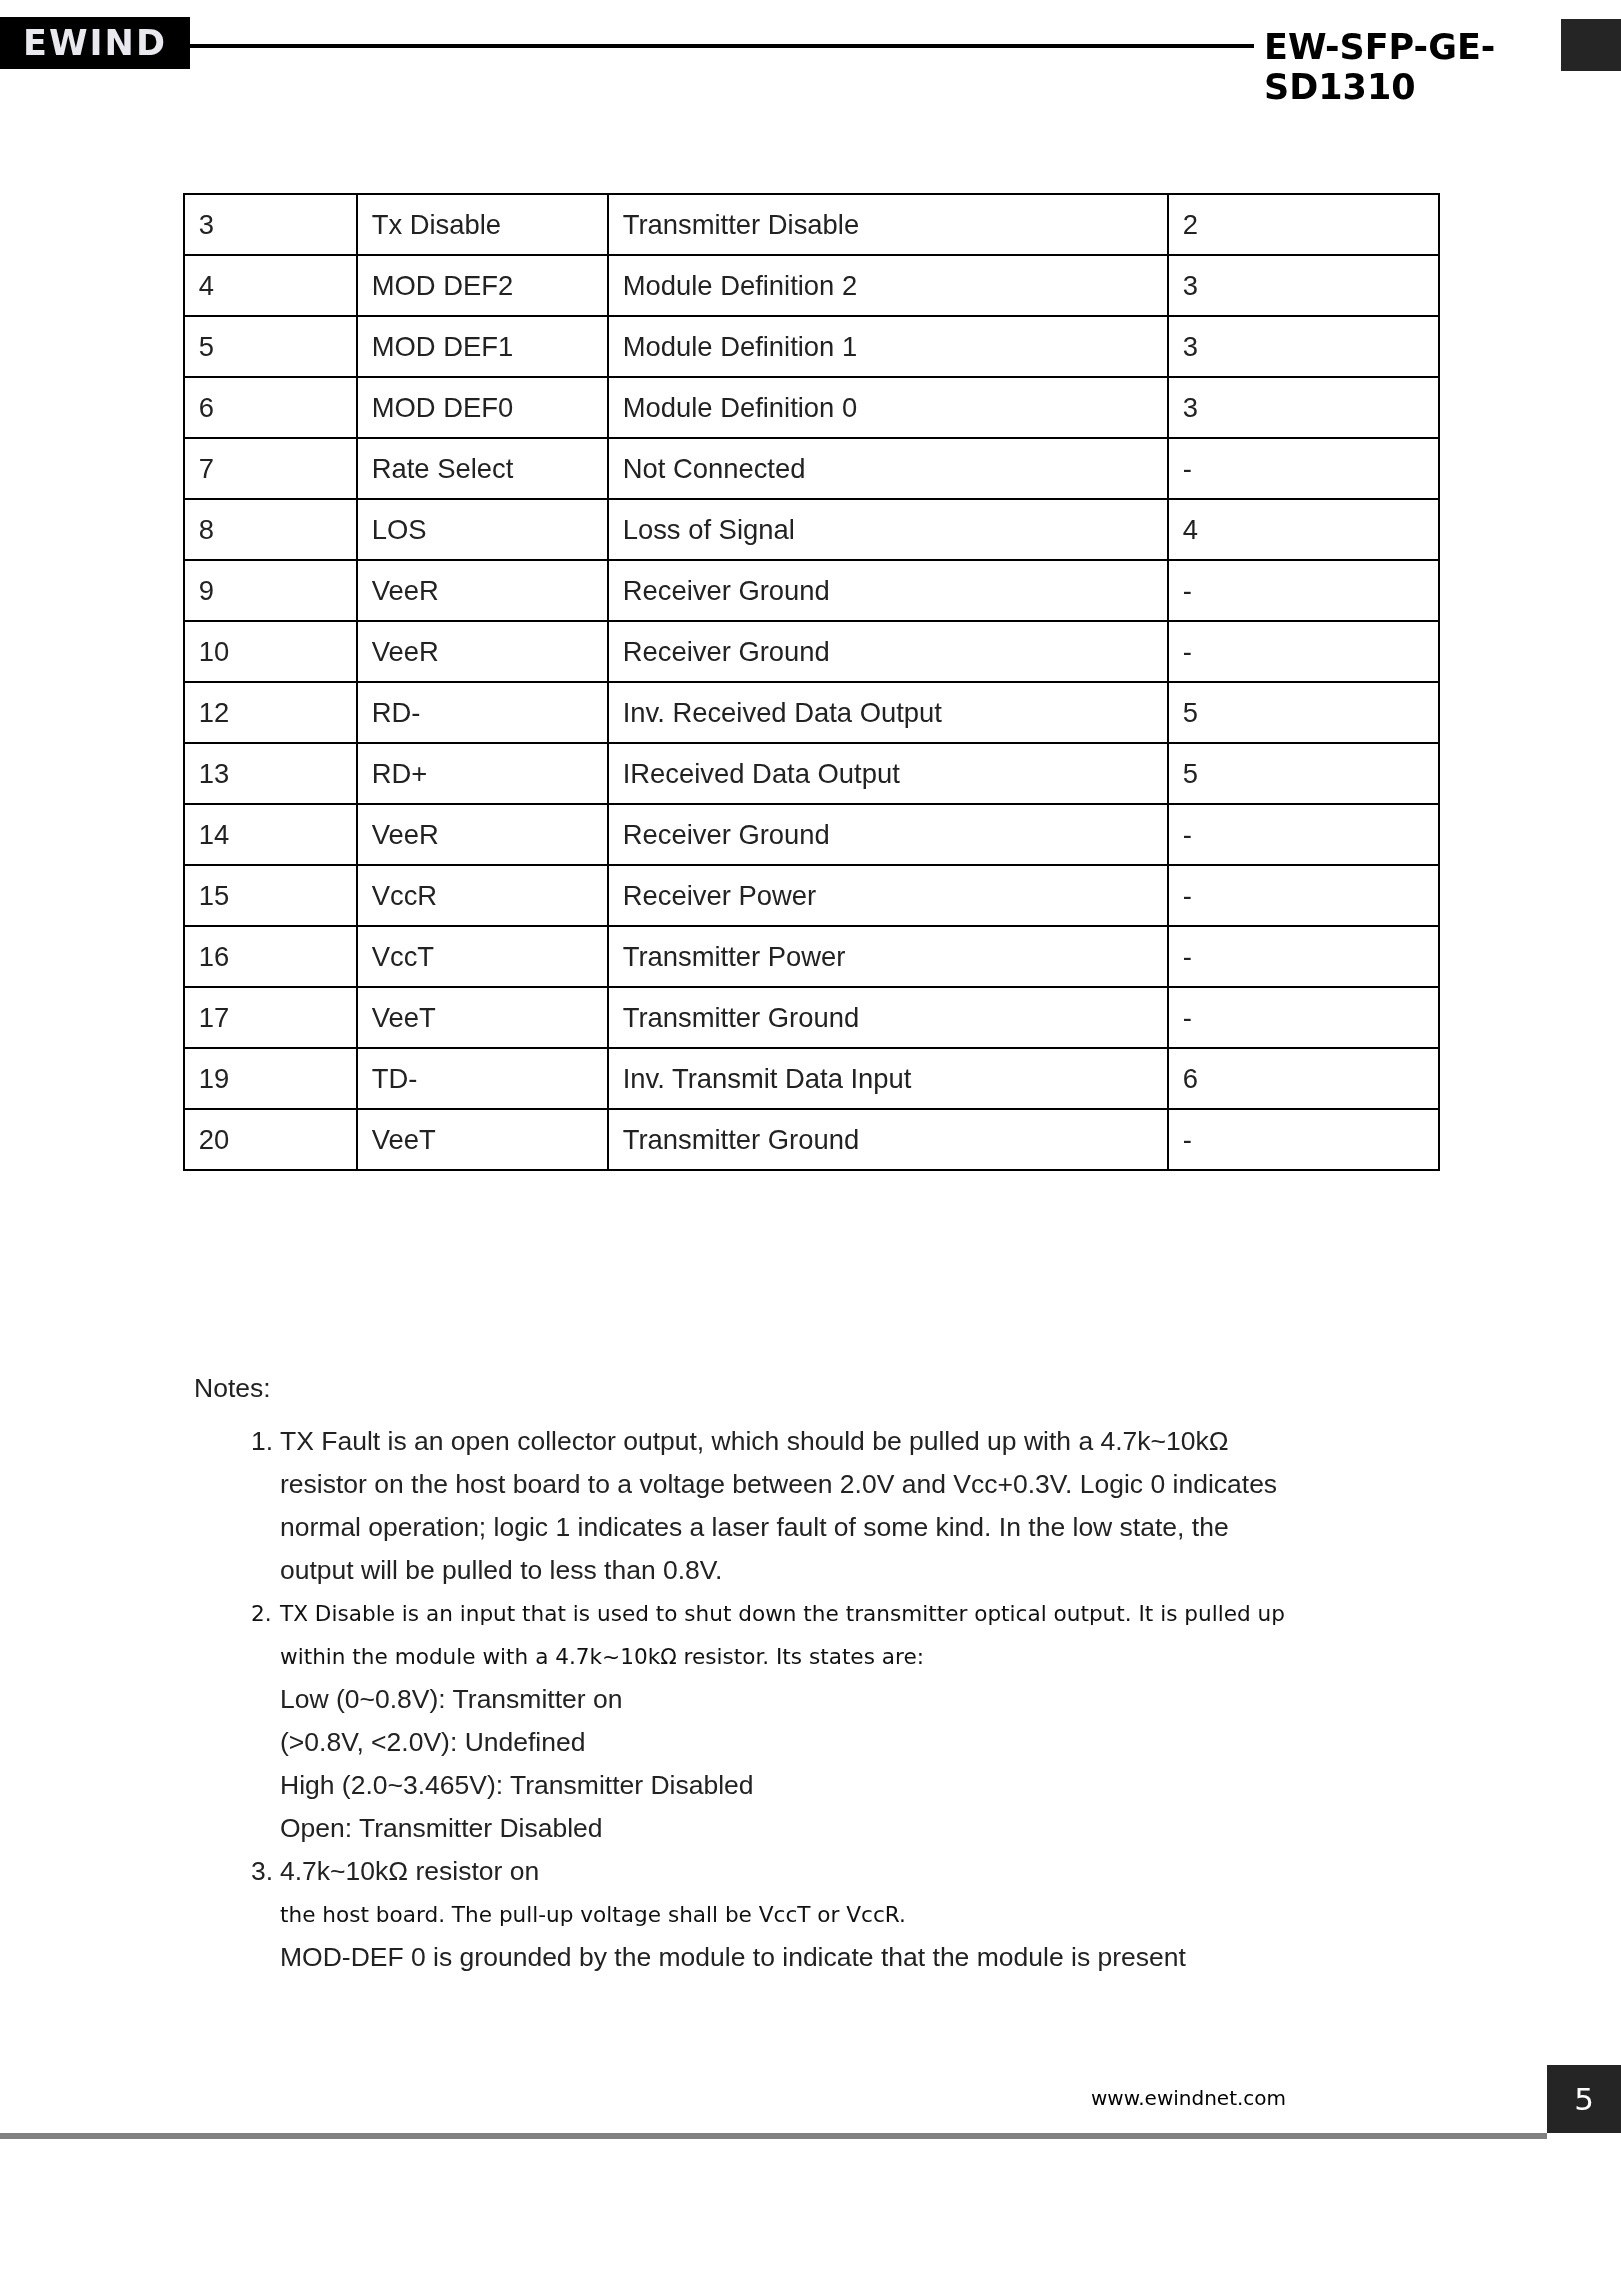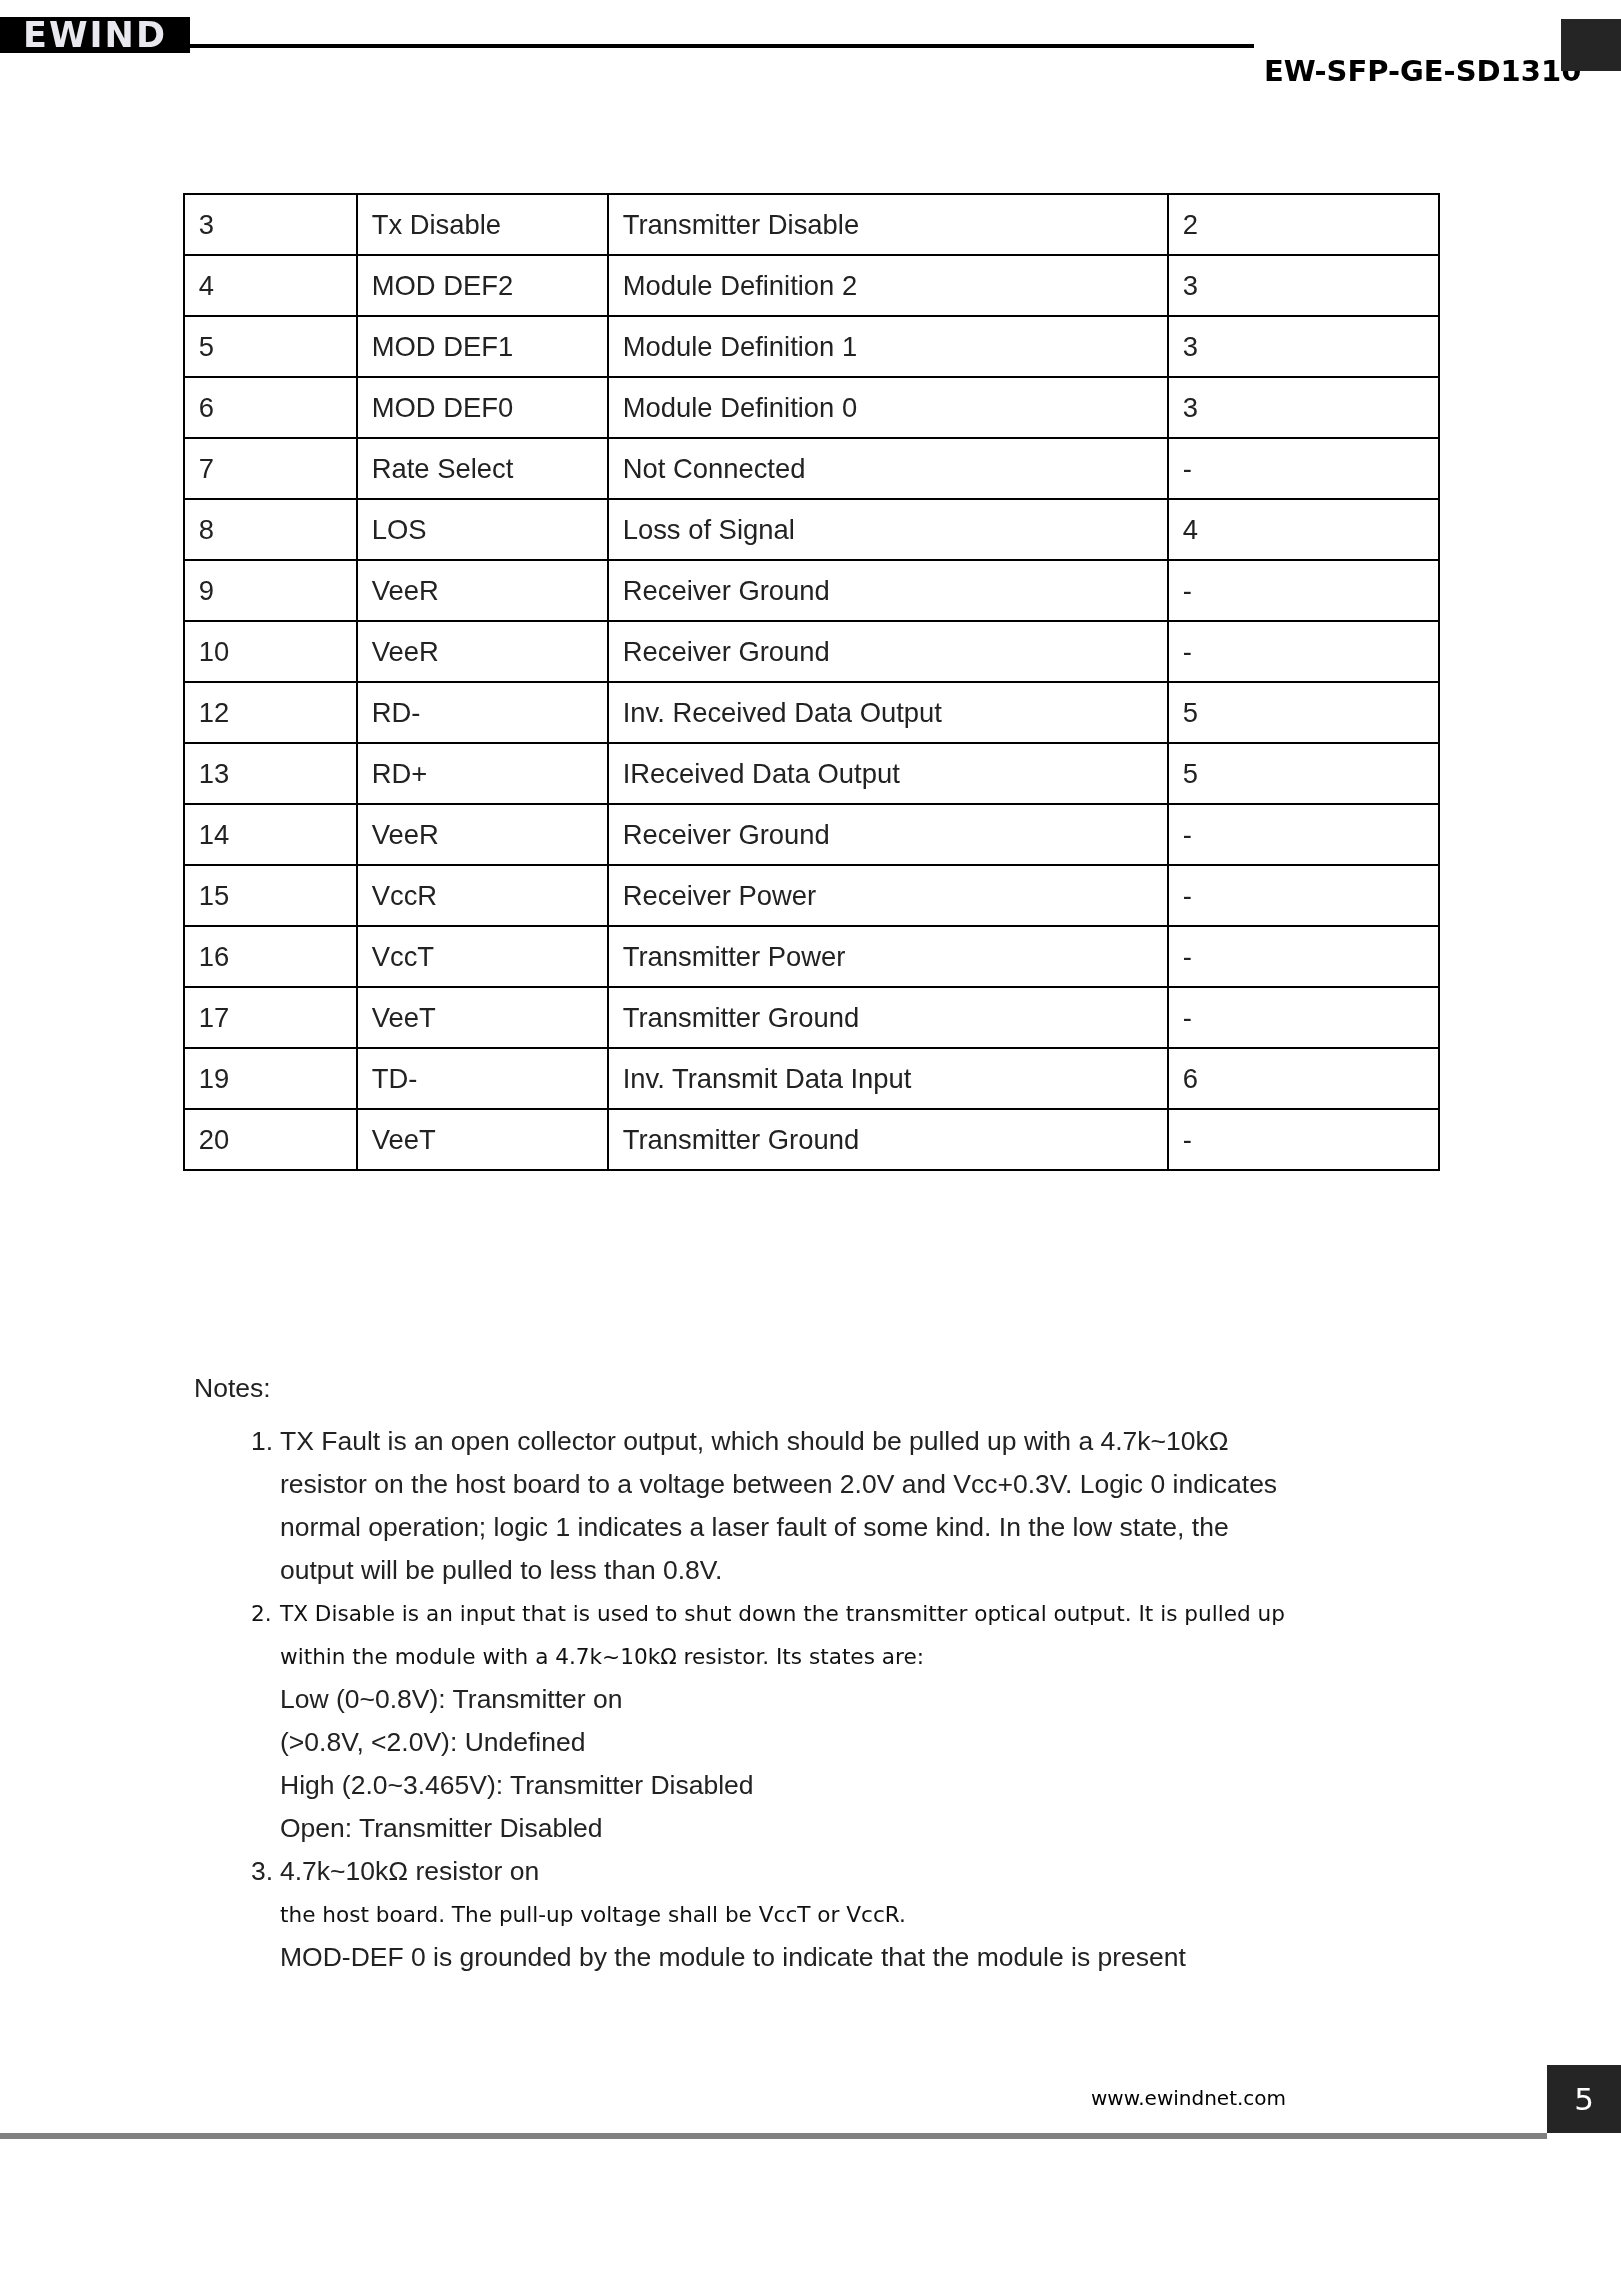--- a/index.html
+++ b/index.html
@@ -1,24 +1,24 @@
 <!DOCTYPE html>
 <html><head>
 <meta charset="utf-8">
 <style>
   html, body { margin:0; padding:0; background:#ffffff; }
   body { width:1621px; height:2293px; position:relative; overflow:hidden;
          font-family:"Liberation Sans", sans-serif; color:#111; }
-  .brand-box { position:absolute; left:0; top:16.7px; width:190px; height:36px; background:#000;
+  .brand-box { position:absolute; left:0; top:16.7px; width:190px; height:52px; background:#000;
                display:flex; align-items:center; justify-content:center; }
   .brand-text { color:#e8e8ee; font-family:"DejaVu Sans", sans-serif; font-weight:bold;
                 font-size:35px; letter-spacing:2px; }
   .header-line { position:absolute; left:190px; top:44px; width:1064px; height:3.9px; background:#000; }
   .doc-title { position:absolute; left:1264px; top:27.4px; font-family:"DejaVu Sans", sans-serif;
-               font-weight:bold; font-size:29px; color:#000;margin-top:27px; }
+               font-weight:bold; font-size:35px; color:#000; }
   .corner-square { position:absolute; left:1561px; top:18.6px; width:60px; height:52px; background:#252525; }
 
   table.pins { position:absolute; left:183px; top:193px; border-collapse:collapse;
                width:1255px; table-layout:fixed; }
   table.pins td { border:2.9px solid #000; height:59px; padding:0 0 0 13.7px;
                   font-size:27.4px; color:#222; vertical-align:middle; }
   col.c1 { width:173px; } col.c2 { width:251px; } col.c3 { width:560px; } col.c4 { width:271px; }
 
   .notes { position:absolute; left:194px; top:1367px; width:1176px; font-size:26.5px; color:#222; }
   .notes-title { margin:0 0 9.8px 0; }

